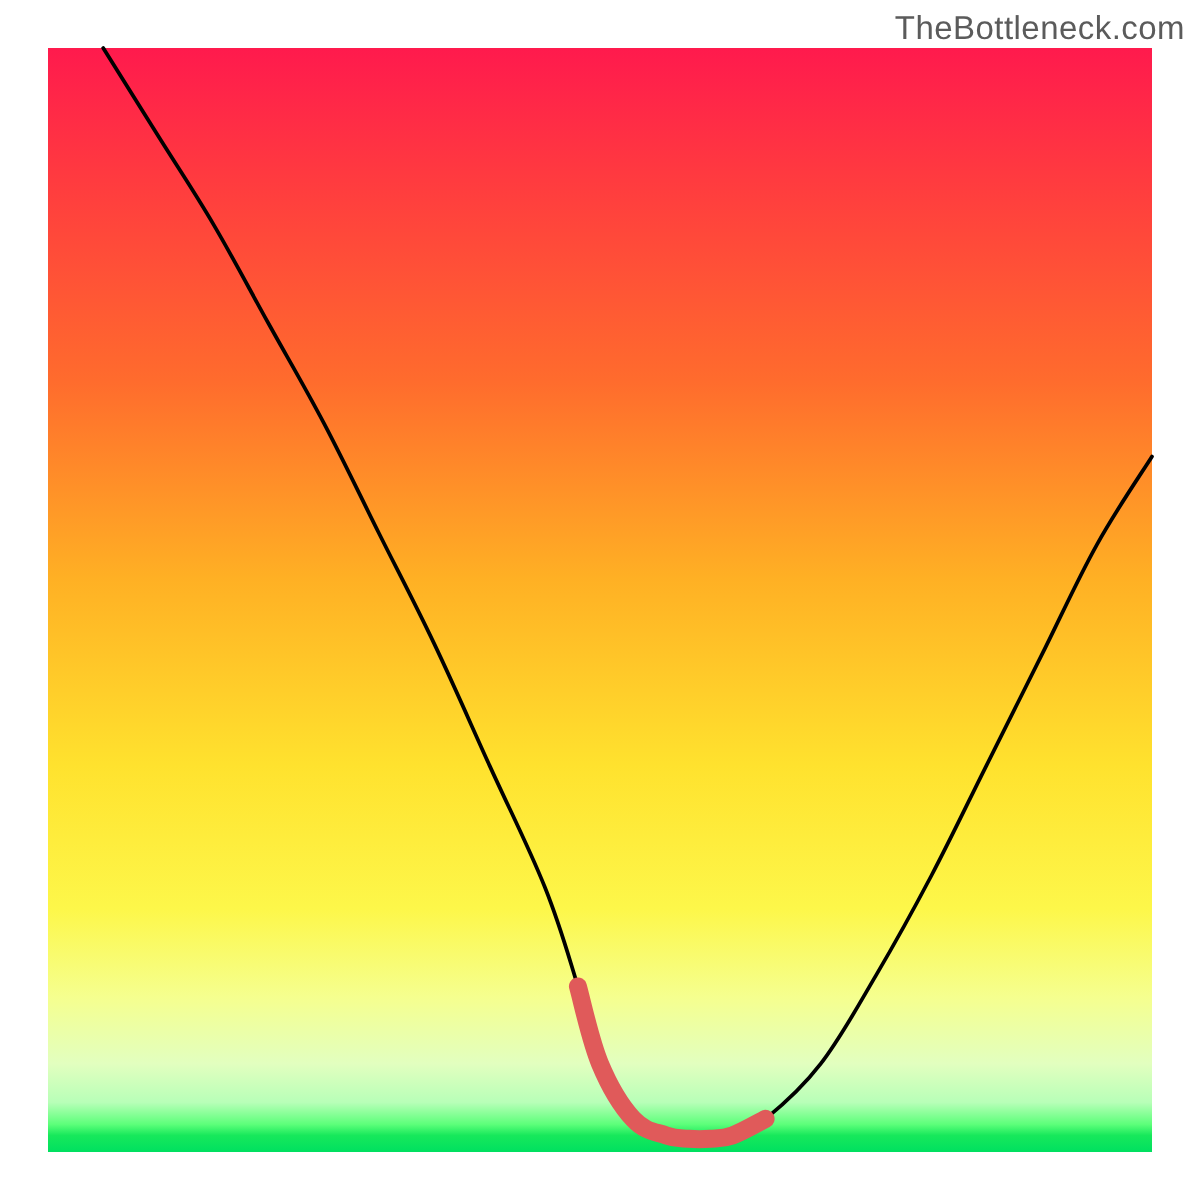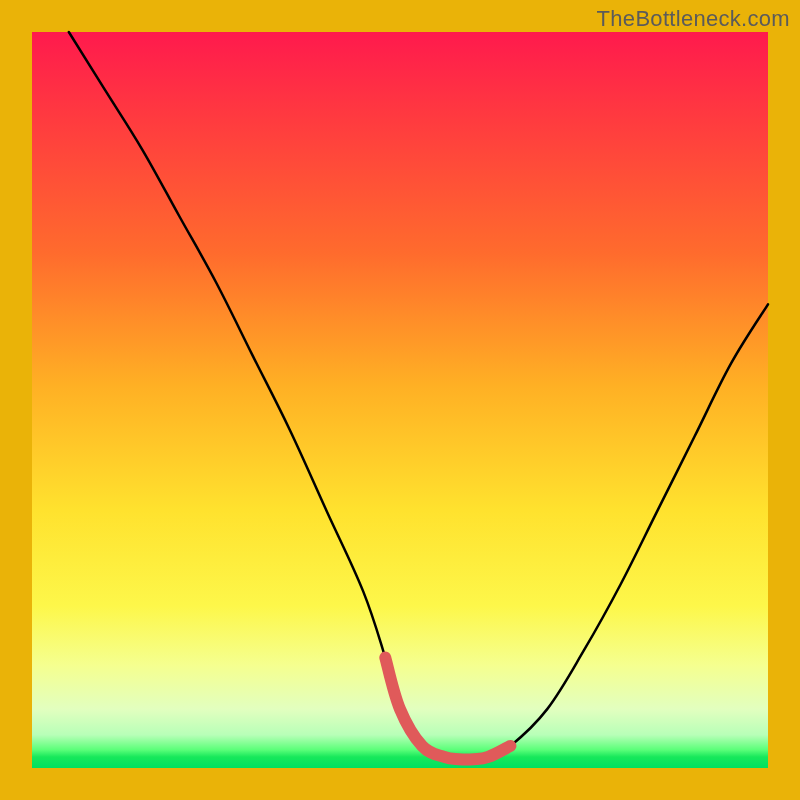--- a/index.html
+++ b/index.html
@@ -8,21 +8,21 @@
     width: 800px;
     height: 800px;
     background: #000;
     overflow: hidden;
     font-family: Arial, Helvetica, sans-serif;
   }
   .chart-wrap {
     position: relative;
     width: 800px;
     height: 800px;
-    background: #eab308;
+    background: #ffffff;
   }
   .plot-area {
     position: absolute;
     left: 32px;
     top: 32px;
     width: 736px;
     height: 736px;
     
     background: linear-gradient(
       to bottom,

